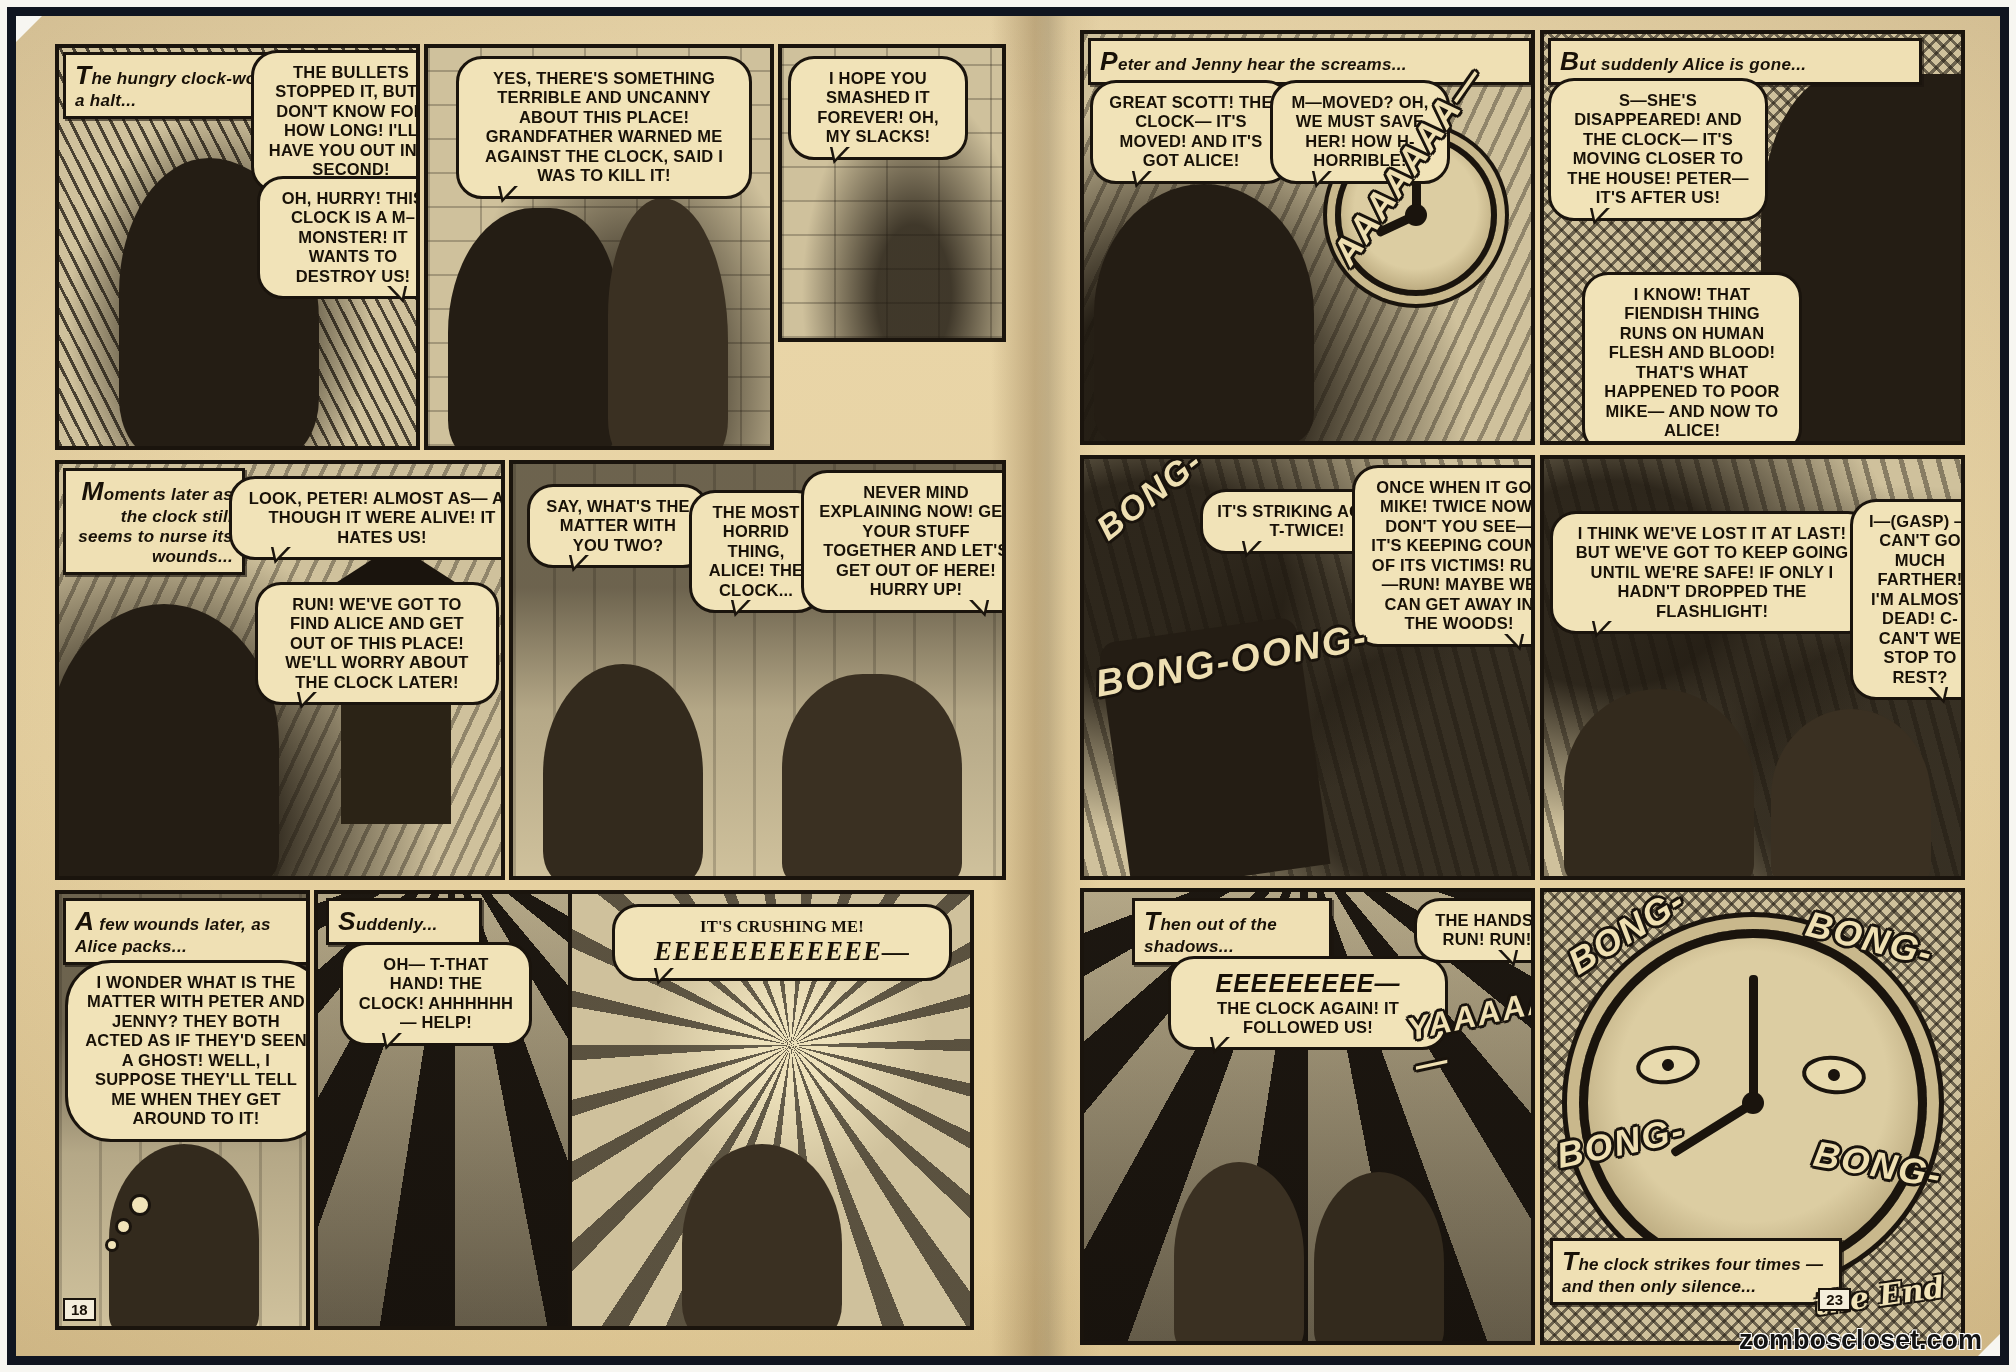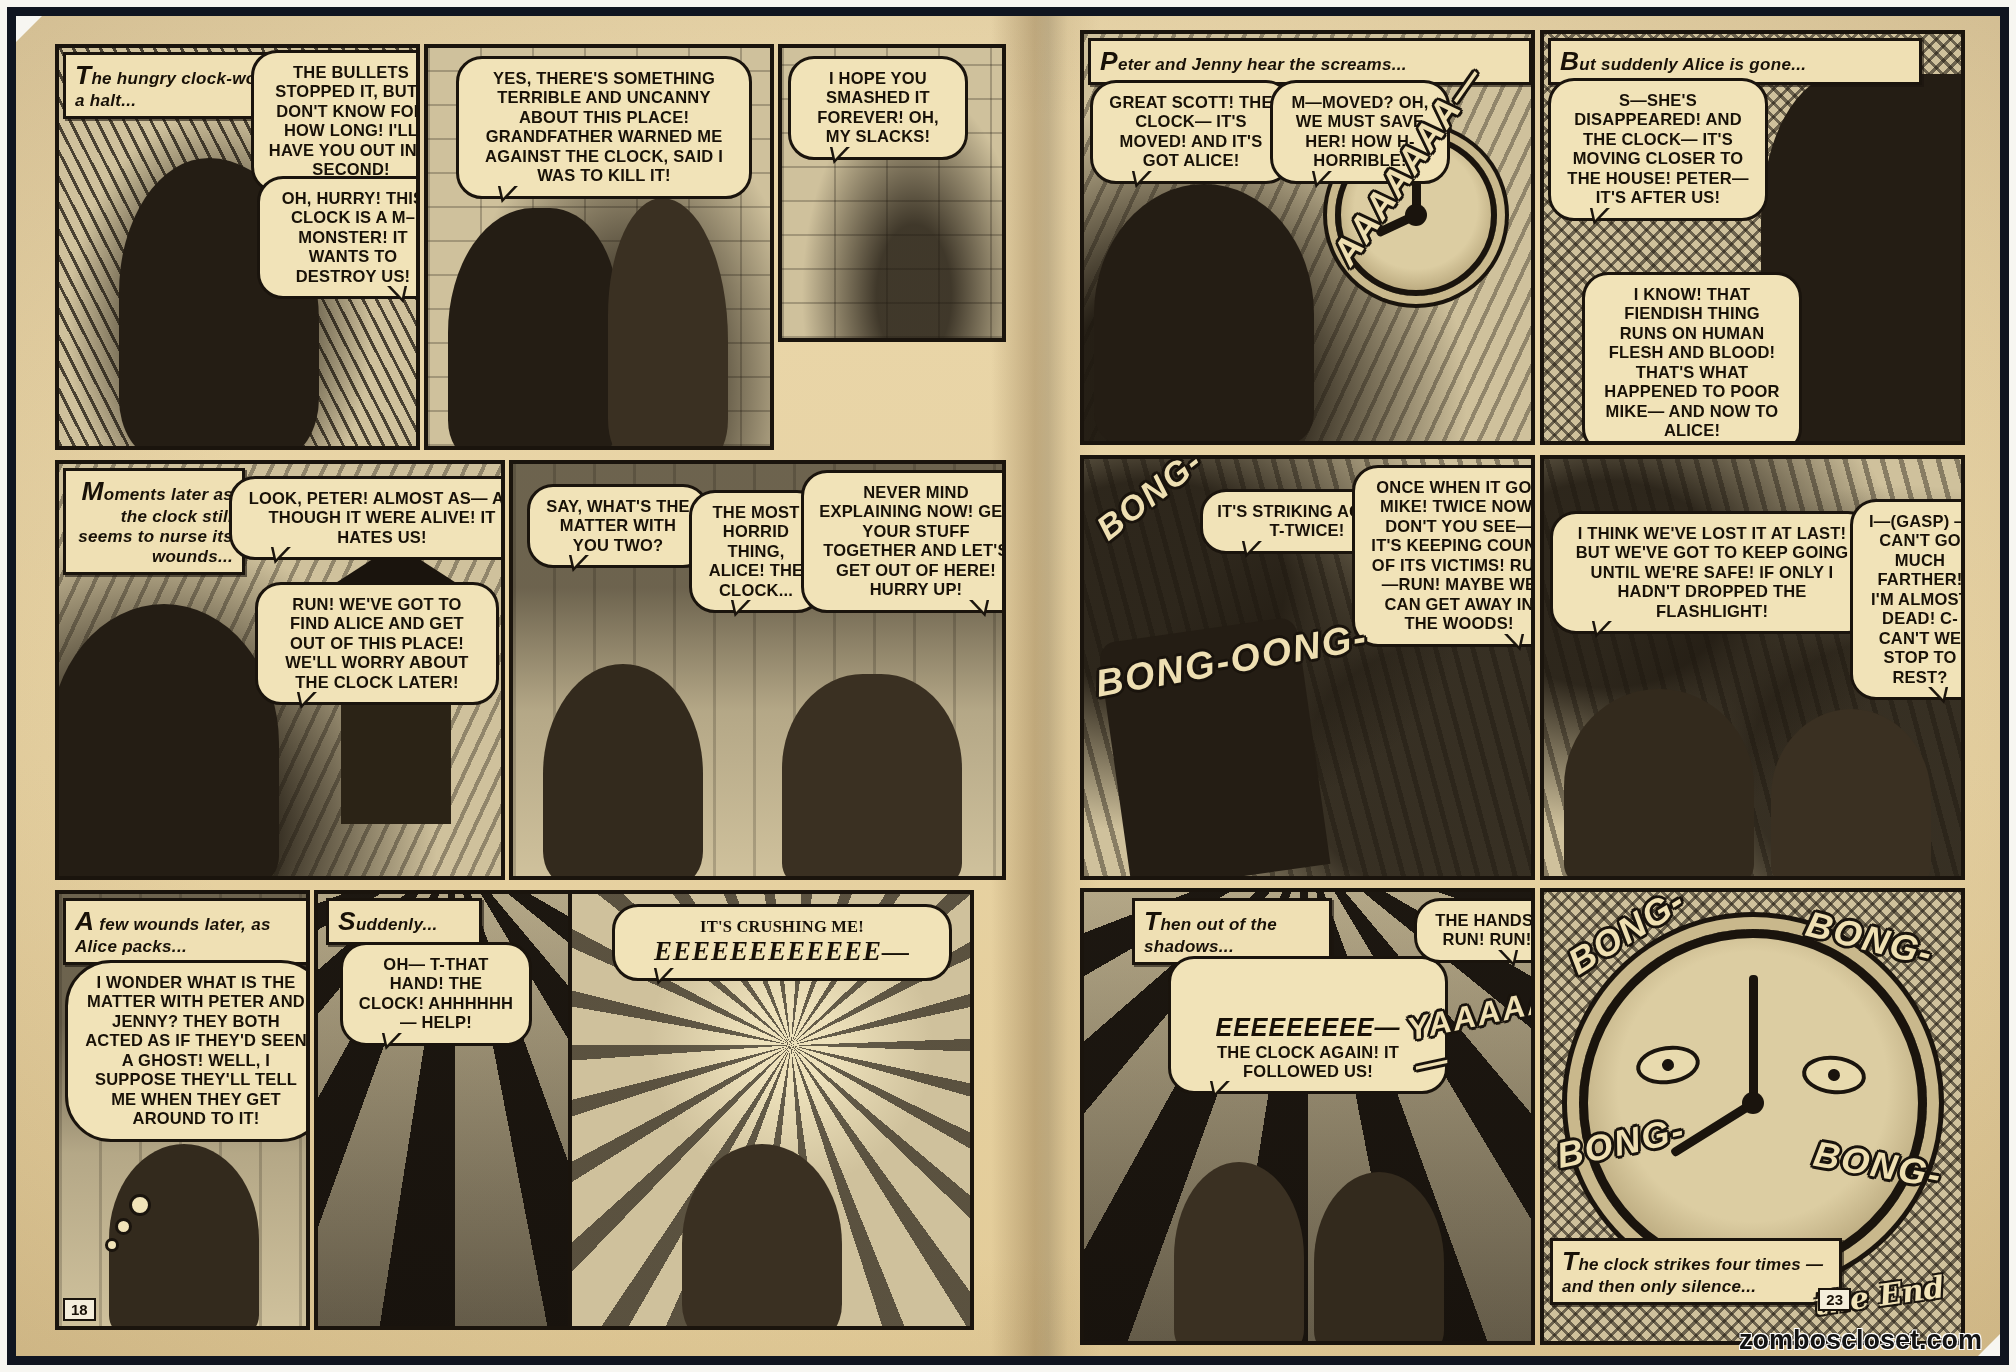--- a/index.html
+++ b/index.html
@@ -221,21 +221,21 @@
       <div class="fig" style="right:30px;top:250px;width:160px;height:175px;border-radius:50% 50% 10% 10%;background:#3a3022;"></div>
       <div class="balloon" style="left:6px;top:52px;width:290px;">I THINK WE'VE LOST IT AT LAST! BUT WE'VE GOT TO KEEP GOING UNTIL WE'RE SAFE! IF ONLY I HADN'T DROPPED THE FLASHLIGHT!</div>
       <div class="balloon tail-r" style="left:306px;top:40px;width:106px;">I—(GASP) —CAN'T GO MUCH FARTHER! I'M ALMOST DEAD! C-CAN'T WE STOP TO REST?</div>
     </div>
 
     <div class="panel art-shadows" style="left:1064px;top:872px;width:455px;height:457px;">
       <div class="fig" style="left:90px;top:270px;width:130px;height:190px;border-radius:50% 50% 12% 12%;background:#3a3022;"></div>
       <div class="fig" style="left:230px;top:280px;width:130px;height:180px;border-radius:50% 50% 12% 12%;background:#332a1d;"></div>
       <div class="caption" style="left:48px;top:6px;width:176px;">Then out of the shadows...</div>
       <div class="balloon" style="left:84px;top:64px;width:246px;">
-        <span class="scream" style="font-size:25px;margin-top:44px;">EEEEEEEEE—</span>
+        <span class="scream" style="font-size:25px;">EEEEEEEEE—</span>
         <span>THE CLOCK AGAIN! IT FOLLOWED US!</span>
       </div>
       <div class="balloon tail-r" style="left:330px;top:6px;width:112px;">THE HANDS! RUN! RUN!</div>
       <div class="sfx" style="left:326px;top:104px;font-size:32px;transform:rotate(-12deg);">YAAAAA—</div>
     </div>
 
     <div class="panel art-cross" style="left:1524px;top:872px;width:425px;height:457px;">
       <div class="clock-face" style="left:50%;top:47%;transform:translate(-50%,-50%);width:330px;height:330px;">
         <div class="eye" style="left:48px;top:108px;transform:rotate(-8deg);">
             <i></i>

